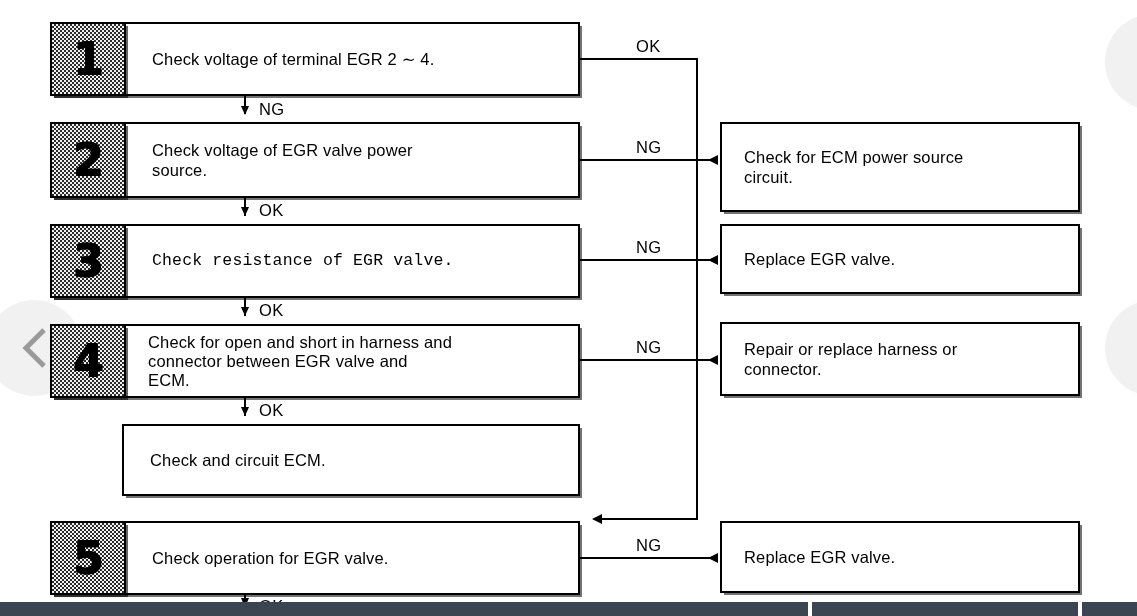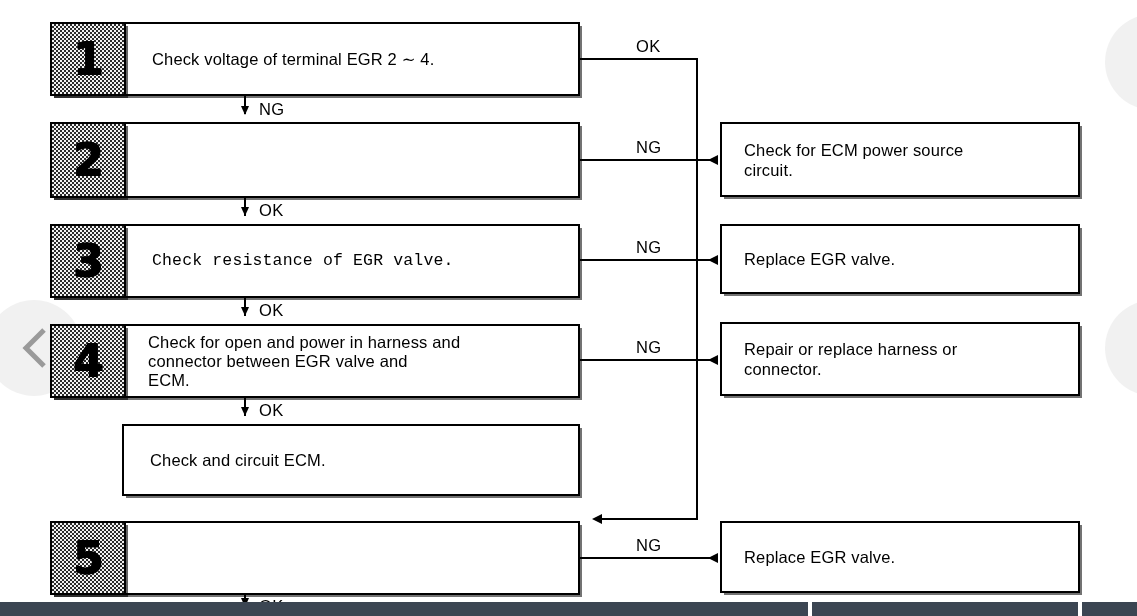--- a/index.html
+++ b/index.html
@@ -149,20 +149,22 @@
   <div class="hline" style="left:580px;top:58px;width:118px;"></div>
   <div class="vline" style="left:696px;top:58px;height:462px;"></div>
   <div class="hline" style="left:598px;top:518px;width:100px;"></div>
   <div class="arrow-left" style="left:592px;top:514px;"></div>
   <div class="elabel" style="left:636px;top:37px;">OK</div>
 
   <div class="fbox" style="left:50px;top:122px;width:530px;height:76px;">
     <div class="badge">
       <div class="num">2</div>
     </div>
+    <div class="txt" style="left:100px;">Check voltage of EGR valve power
+source.</div>
   </div>
 
   <div class="hline" style="left:580px;top:159px;width:132px;"></div>
   <div class="arrow-left" style="left:708px;top:155px;"></div>
   <div class="elabel" style="left:636px;top:138px;">NG</div>
 
   <div class="vline" style="left:244px;top:198px;height:18px;"></div>
   <div class="arrow-down" style="left:240.5px;top:207px;"></div>
   <div class="elabel" style="left:259px;top:201px;">OK</div>
 
@@ -178,52 +180,53 @@
   <div class="elabel" style="left:636px;top:238px;">NG</div>
 
   <div class="vline" style="left:244px;top:298px;height:18px;"></div>
   <div class="arrow-down" style="left:240.5px;top:307px;"></div>
   <div class="elabel" style="left:259px;top:301px;">OK</div>
 
   <div class="fbox" style="left:50px;top:324px;width:530px;height:74px;">
     <div class="badge">
       <div class="num">4</div>
     </div>
-    <div class="txt" style="left:96px;line-height:19px;">Check for open and power in harness and
+    <div class="txt" style="left:96px;line-height:19px;">Check for open and short in harness and
 connector between EGR valve and
 ECM.</div>
   </div>
 
   <div class="hline" style="left:580px;top:359px;width:132px;"></div>
   <div class="arrow-left" style="left:708px;top:355px;"></div>
   <div class="elabel" style="left:636px;top:338px;">NG</div>
 
   <div class="vline" style="left:244px;top:398px;height:18px;"></div>
   <div class="arrow-down" style="left:240.5px;top:407px;"></div>
   <div class="elabel" style="left:259px;top:401px;">OK</div>
 
   <div class="fbox" style="left:122px;top:424px;width:458px;height:72px;">
     <div class="txt" style="left:26px;">Check and circuit ECM.</div>
   </div>
 
   <div class="fbox" style="left:50px;top:521px;width:530px;height:74px;">
     <div class="badge">
       <div class="num">5</div>
     </div>
+    <div class="txt" style="left:100px;">Check operation for EGR valve.</div>
   </div>
 
   <div class="hline" style="left:580px;top:557px;width:132px;"></div>
   <div class="arrow-left" style="left:708px;top:553px;"></div>
   <div class="elabel" style="left:636px;top:536px;">NG</div>
 
   <div class="vline" style="left:244px;top:595px;height:14px;"></div>
   <div class="arrow-down" style="left:240.5px;top:598px;"></div>
   <div class="elabel" style="left:259px;top:597px;">OK</div>
 
-  <div class="fbox right" style="left:720px;top:122px;width:360px;height:75px;">
+  <div class="fbox right" style="left:720px;top:122px;width:360px;height:90px;">
     <div class="txt">Check for ECM power source
 circuit.</div>
   </div>
 
   <div class="fbox right" style="left:720px;top:224px;width:360px;height:70px;">
     <div class="txt">Replace EGR valve.</div>
   </div>
 
   <div class="fbox right" style="left:720px;top:322px;width:360px;height:74px;">
     <div class="txt">Repair or replace harness or

